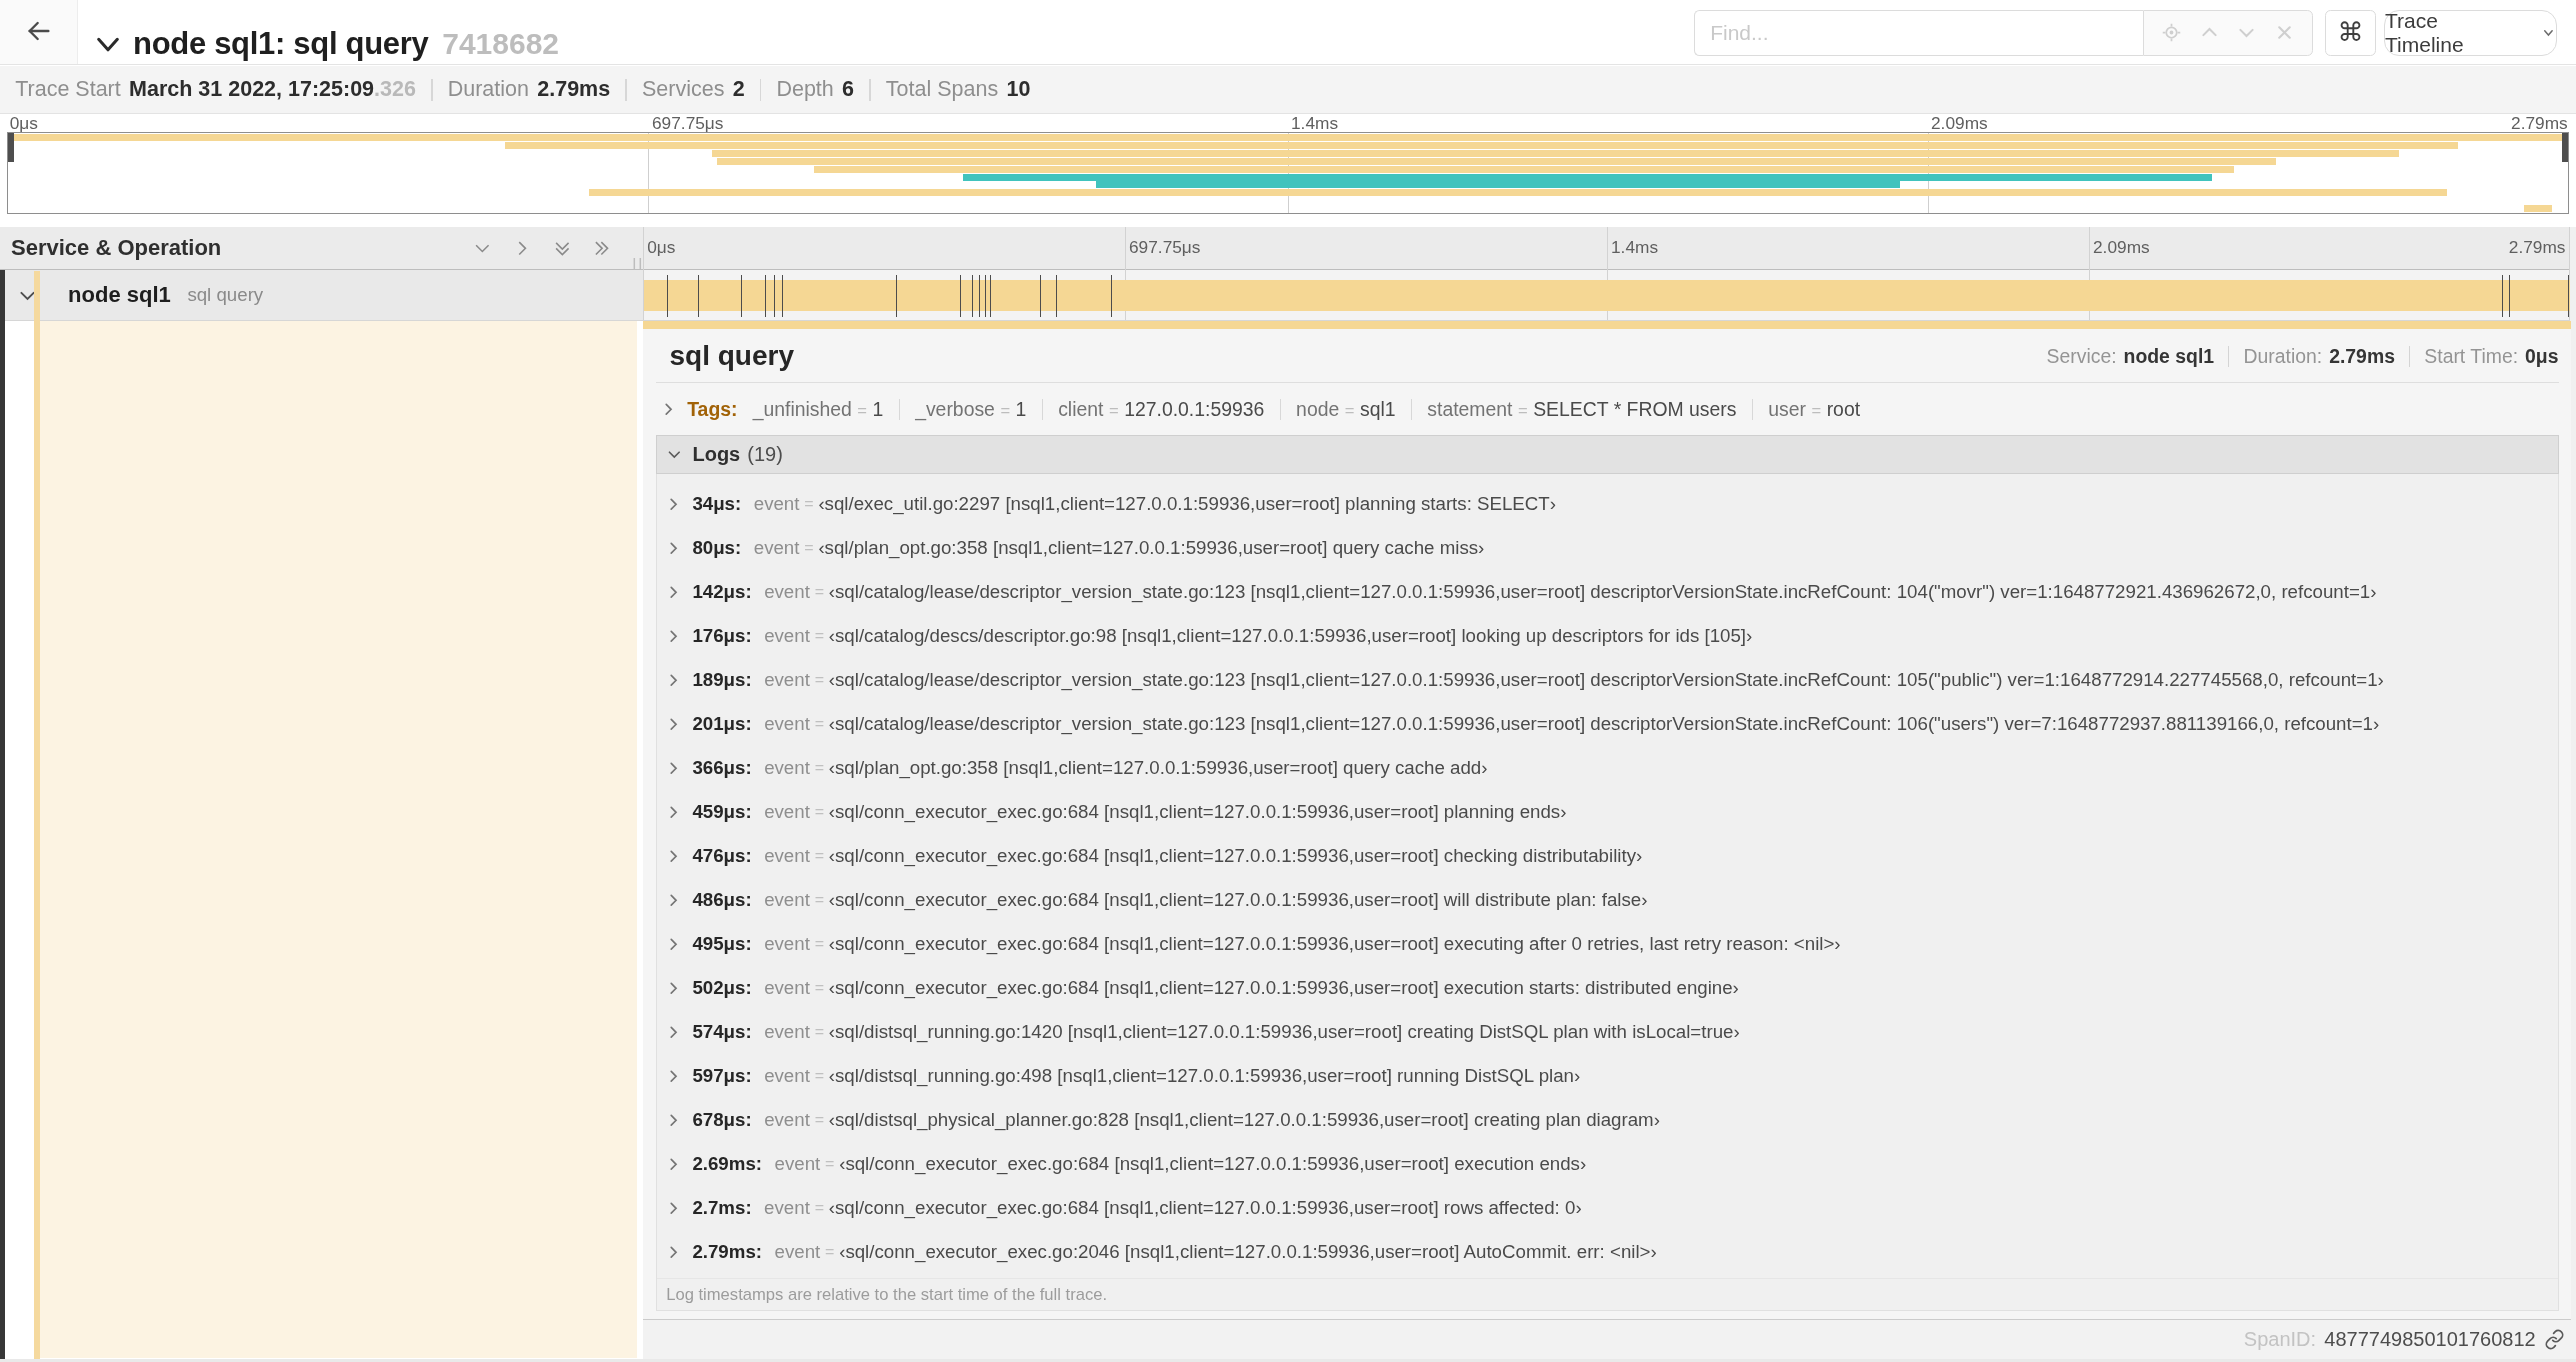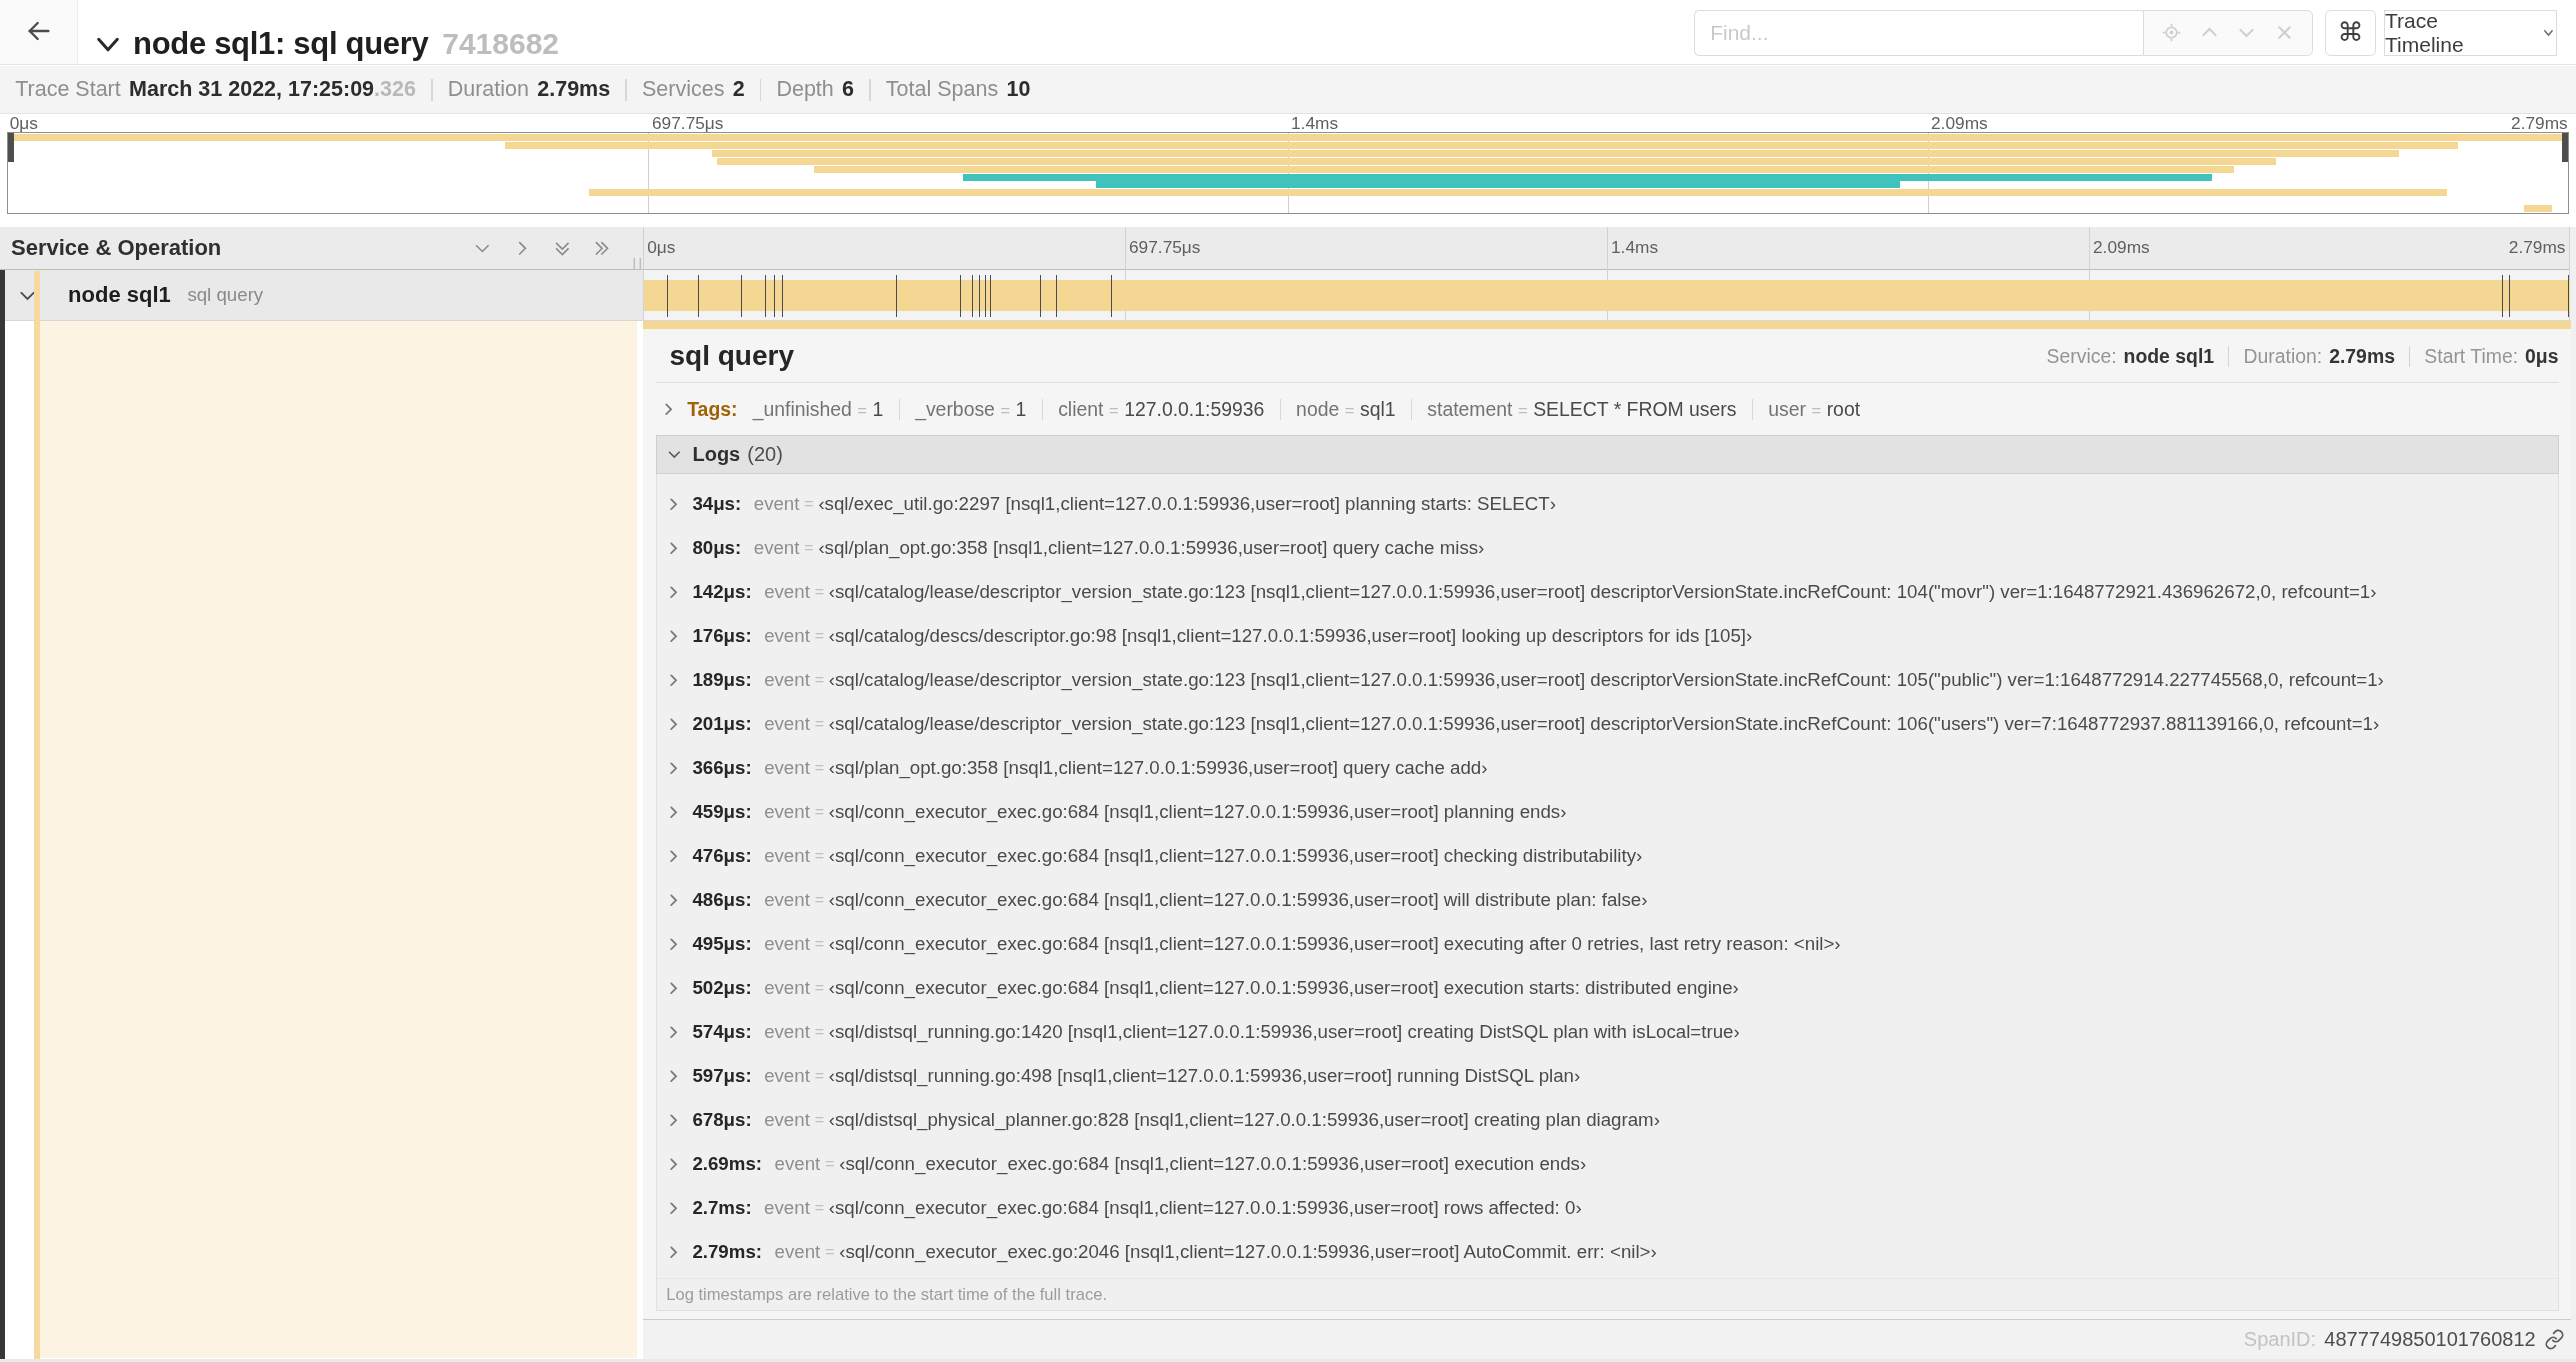--- a/index.html
+++ b/index.html
@@ -15,21 +15,21 @@
   .title-chevron svg { width:28px; height:28px; }
   .page-title { font-size:31px; font-weight:700; color:#1f1f1f; letter-spacing:-0.3px; }
   .trace-id { font-size:30px; font-weight:700; color:#bdbdbd; margin-left:2.8px; }
   .find-wrap { position:absolute; left:1694px; top:9.7px; height:46px; display:flex; }
   .find-input { width:449px; height:46px; border:0.7px solid #dcdcdc; border-right:none; border-radius:5.5px 0 0 5.5px; background:#fff; font-size:21px; color:#444; padding:0 15.2px; outline:none; font-family:"Liberation Sans", sans-serif; }
   .find-input::placeholder { color:#c9c9c9; }
   .find-addon { width:170px; height:46px; border:0.7px solid #dcdcdc; border-radius:0 5.5px 5.5px 0; background:#fafafa; display:flex; align-items:center; justify-content:space-evenly; }
   .addon-icon { color:#cfcfcf; display:flex; cursor:pointer; }
   .addon-icon svg { width:21px; height:21px; }
   .kbd-btn { position:absolute; left:2325px; top:9.7px; width:51px; height:46px; border:0.7px solid #dcdcdc; border-radius:5.5px; background:#fff; display:flex; align-items:center; justify-content:center; font-size:26px; color:#3f3f3f; cursor:pointer; }
-  .view-btn { position:absolute; left:2384px; top:9.7px; width:173px; height:46px; border:0.7px solid #dcdcdc; border-radius:0; background:#fff; display:flex; align-items:center; justify-content:center; gap:22px; font-size:21px; color:#3c3c3c; cursor:pointer; }
+  .view-btn { position:absolute; left:2384px; top:9.7px; width:173px; height:46px; border:0.7px solid #dcdcdc; border-radius:15px; background:#fff; display:flex; align-items:center; justify-content:center; gap:22px; font-size:21px; color:#3c3c3c; cursor:pointer; }
   .view-btn svg { width:15.2px; height:15.2px; color:#6c6c6c; }
 
   
   .infobar { position:absolute; left:0; top:66px; width:100%; height:48px; background:#f4f4f4; border-bottom:0.7px solid #e3e3e3; display:flex; align-items:center; padding-left:15.2px; font-size:21.5px; }
   .info-label { color:#8e8e8e; }
   .info-value { color:#2d2d2d; font-weight:700; margin-left:8.3px; }
   .info-suffix { color:#b9b9b9; font-weight:700; }
   .info-sep { width:1.4px; height:22px; background:#d7d7d7; margin:0 15.2px; }
 
   
@@ -331,21 +331,21 @@
         <div class="tag-item"><span class="tag-key">user</span><span class="tag-eq">=</span><span class="tag-val">root</span></div>
       </div>
     <div class="logs-block">
       <div class="logs-header">
         <span class="logs-chevron">
             <svg viewBox="0 0 24 24" fill="none" stroke="currentColor" stroke-width="2.4" stroke-linecap="round">
               <path d="M5 9l7 7 7-7"></path>
             </svg>
           </span>
         <span class="logs-title">Logs</span>
-        <span class="logs-count">(20)</span>
+        <span class="logs-count">(19)</span>
       </div>
       <div class="logs-body" id="logsBody">
           <div class="log-row">
             <span class="row-arrow">
               <svg viewBox="0 0 24 24" width="15.2" height="15.2" fill="none" stroke="currentColor" stroke-width="2.4" stroke-linecap="round">
                 <path d="M9 5l7 7-7 7"></path>
               </svg>
             </span>
             <span class="log-t">34μs:</span>
             <span class="log-key">event</span>

